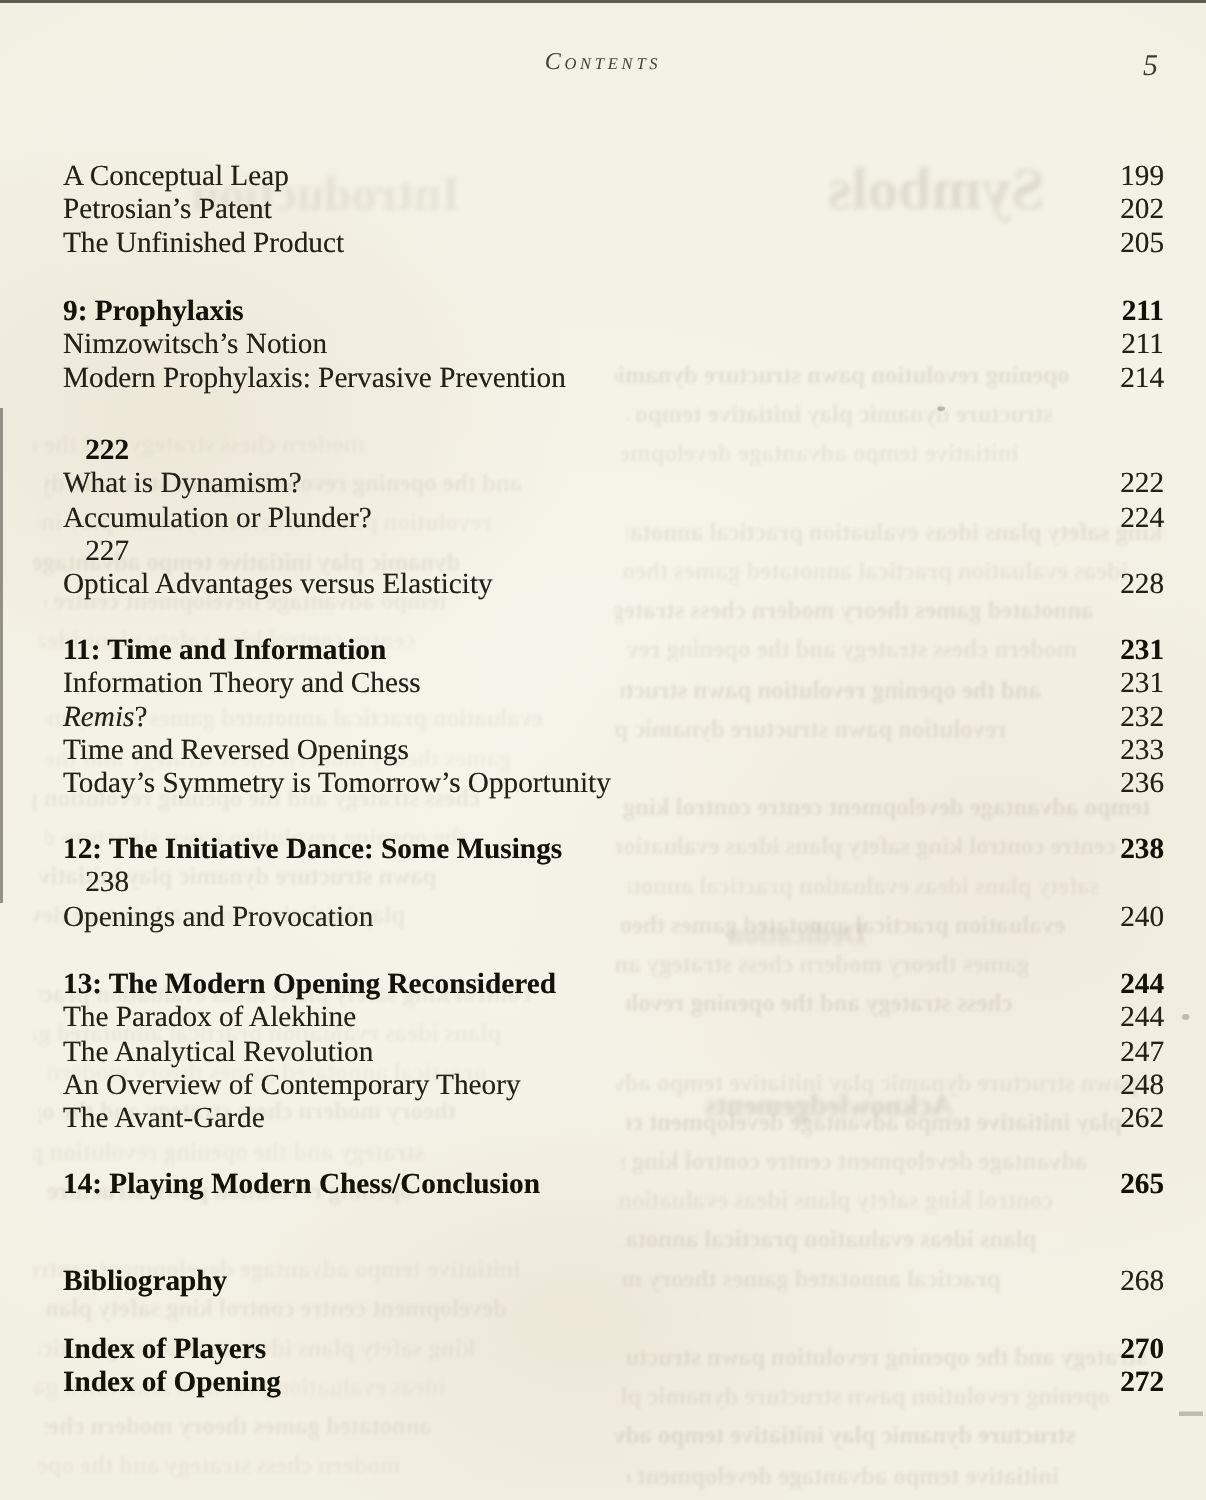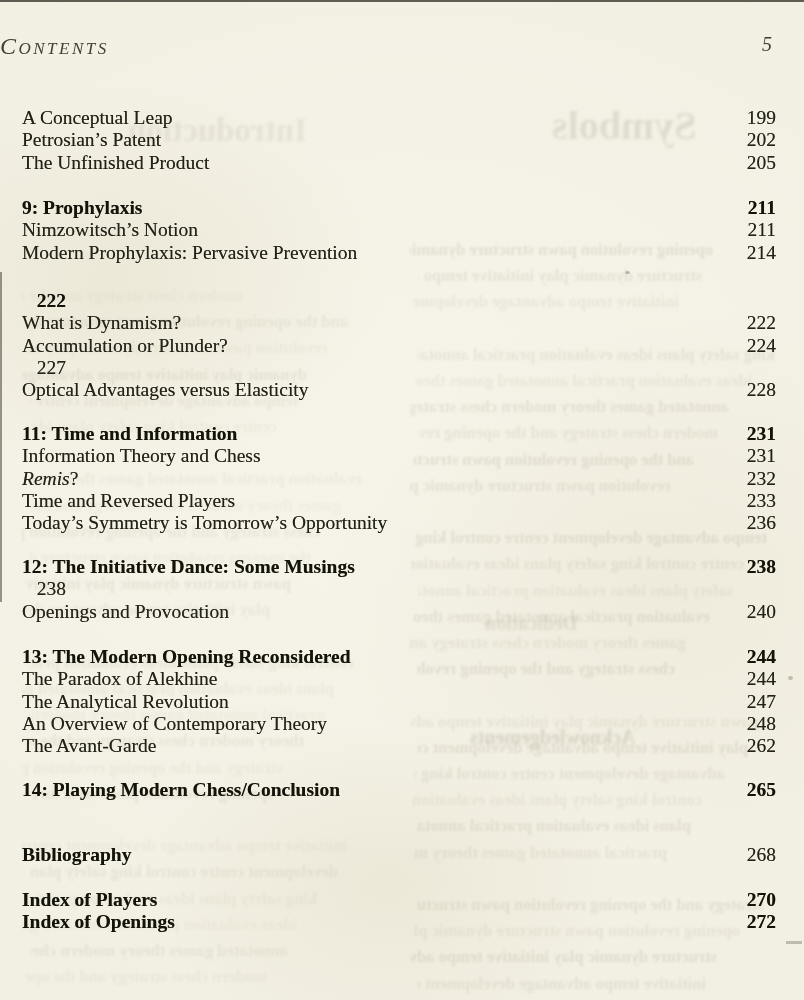--- a/index.html
+++ b/index.html
@@ -13,33 +13,33 @@
       radial-gradient(ellipse 420px 300px at 14% 28%, rgba(230,224,203,.55), transparent 65%),
       radial-gradient(ellipse 520px 420px at 82% 58%, rgba(232,226,206,.45), transparent 65%),
       radial-gradient(ellipse 360px 240px at 48% 88%, rgba(228,222,200,.45), transparent 65%),
       radial-gradient(ellipse 900px 700px at 50% 45%, rgba(250,248,240,.55), transparent 80%);
   }
   .topstrip{position:absolute;top:0;left:0;width:804px;height:2px;background:#45423a;opacity:.85;}
   .leftedge{position:absolute;top:272px;left:0;width:2px;height:330px;background:#55524a;opacity:.6;}
 
   .header{position:absolute;top:33px;left:0;width:804px;height:30px;}
   .title{
-    display:block;
+    display:block;text-align:center;
     font-style:italic;font-variant:small-caps;
-    font-size:24px;letter-spacing:2.5px;
+    font-size:16px;letter-spacing:2.5px;
     color:#43412f;
   }
   .folio{
     position:absolute;top:0;right:32px;
     font-style:italic;font-size:20px;color:#3d3b2d;
   }
 
   .toc{position:absolute;left:22px;right:28px;top:0;}
   .group{position:absolute;left:0;right:0;}
-  .row{display:flex;justify-content:space-between;align-items:flex-start;line-height:22.3px;}
+  .row{display:flex;justify-content:space-between;align-items:flex-start;line-height:22.3px;margin-left:20px;}
   .lbl{
     font-size:19.5px;color:#232218;
     text-shadow:0 0 .4px rgba(40,38,28,.55);
     white-space:nowrap;
   }
   .pgn{
     font-size:19.5px;color:#232218;text-align:right;min-width:44px;
     text-shadow:0 0 .4px rgba(40,38,28,.55);
   }
   .b{font-weight:bold;color:#14130a;}
@@ -185,21 +185,21 @@
         </div>
         <div class="row">
           <span class="lbl">Information Theory and Chess</span>
           <span class="pgn">231</span>
         </div>
         <div class="row">
           <span class="lbl"><i>Remis</i>?</span>
           <span class="pgn">232</span>
         </div>
         <div class="row">
-          <span class="lbl">Time and Reversed Players</span>
+          <span class="lbl">Time and Reversed Openings</span>
           <span class="pgn">233</span>
         </div>
         <div class="row">
           <span class="lbl">Today’s Symmetry is Tomorrow’s Opportunity</span>
           <span class="pgn">236</span>
         </div>
       </div>
       <div class="group" style="top: 556px;">
         <div class="row">
           <span class="lbl b">12: The Initiative Dance: Some Musings</span>
@@ -246,19 +246,19 @@
           <span class="lbl b">Bibliography</span>
           <span class="pgn">268</span>
         </div>
       </div>
       <div class="group" style="top: 889px;">
         <div class="row">
           <span class="lbl b">Index of Players</span>
           <span class="pgn b">270</span>
         </div>
         <div class="row">
-          <span class="lbl b">Index of Openings</span>
+          <span class="lbl b">Index of Opening</span>
           <span class="pgn b">272</span>
         </div>
       </div>
     </div>
 
 </div>
 
 </body></html>

